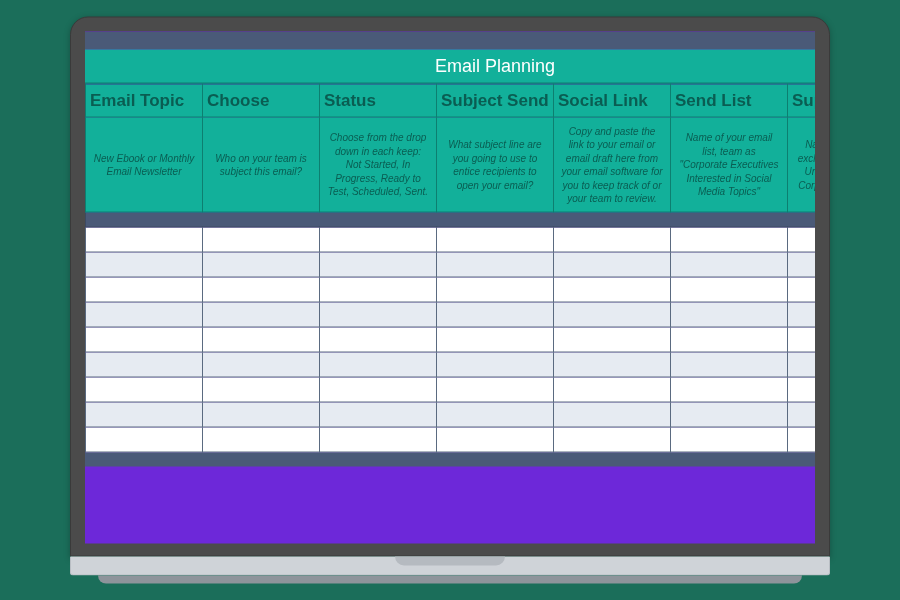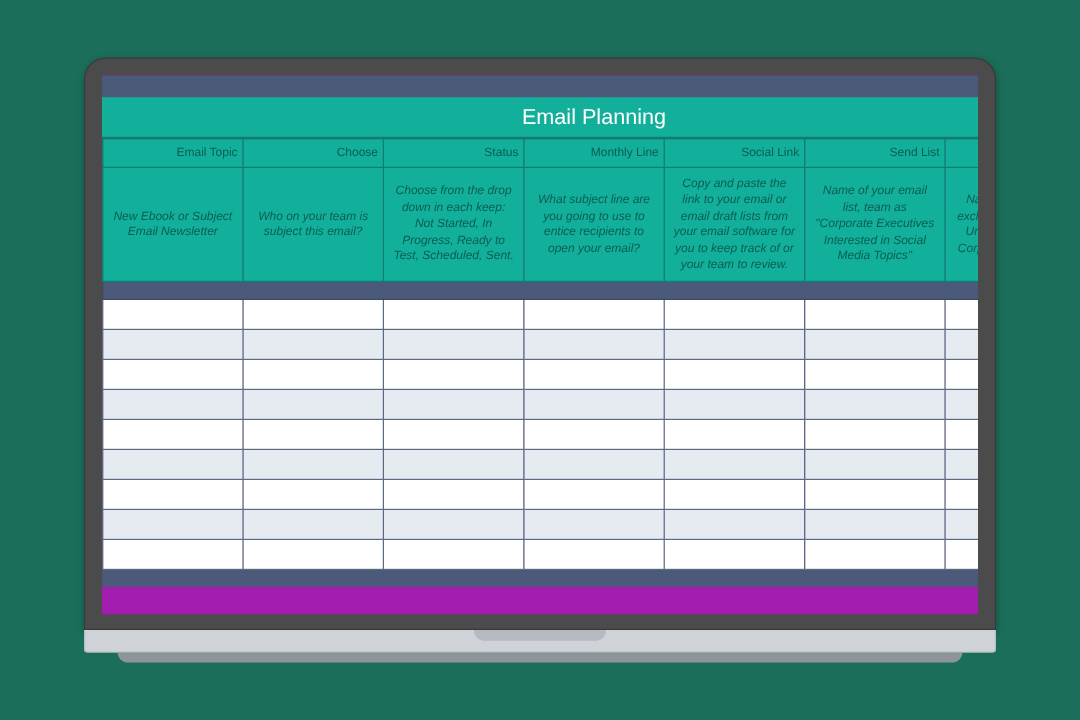--- a/index.html
+++ b/index.html
@@ -1,25 +1,25 @@
 <!DOCTYPE html>
 <html><head>
 <meta charset="utf-8">
 <style>
   html,body{margin:0;padding:0;width:900px;height:600px;background:#1b6e5a;font-family:Helvetica,Arial,sans-serif;overflow:hidden}
   .laptop{position:absolute;left:50%;top:50%;transform:translate(-50%,-50%);width:760px}
   .screen-frame{background:#4b4b4b;border-radius:18px 18px 0 0;padding:14px 14px 12px 14px;border:1px solid #3a3a3a;box-shadow:0 2px 6px rgba(0,0,0,.25)}
-  .screen{background:#a21caf;height:449px;overflow:hidden;position:relative}
+  .screen{background:#6d28d9;height:512px;overflow:hidden;position:relative}
   .sheet-wrap{position:absolute;left:0;top:0;width:820px}
   .bar-dark{background:#4a5a78;height:18px}
   .bar-dark.bottom{height:14px}
   .title-row{background:#12b09a;color:#fff;text-align:center;font-size:18px;font-weight:400;padding:6px 0;border-bottom:1px solid #0d7f70}
   table{border-collapse:collapse;width:100%;table-layout:fixed}
   th,td{border:1px solid #5a6a80}
-  thead th.hdr{background:#12b09a;color:#0a5d52;font-weight:400;font-size:10px;text-align:right;padding:6px 4px;border-color:#0d7f70}
+  thead th.hdr{background:#12b09a;color:#0a5d52;font-weight:700;font-size:17px;text-align:left;padding:6px 4px;border-color:#0d7f70}
   thead th.desc{background:#12b09a;color:#0a5d52;font-style:italic;font-weight:400;font-size:10px;line-height:1.35;text-align:center;vertical-align:middle;padding:6px 6px;height:82px;border-color:#0d7f70}
   thead tr.gap th{background:#4a5a78;height:14px;padding:0;border-color:#3c4a62}
   tbody td{height:24px;padding:0;background:#fff}
   tbody tr.alt td{background:#e6ebf2}
   .base-top{background:#cfd3d8;height:18px;border-radius:0 0 3px 3px;border:1px solid #b9bec4;border-top:none;position:relative}
   .notch{position:absolute;left:50%;top:0;transform:translateX(-50%);width:110px;height:9px;background:#b5bac0;border-radius:0 0 10px 10px}
   .base-bottom{background:#8e949b;height:8px;margin:0 28px;border-radius:0 0 8px 8px}
   col{width:110px}
 </style>
 </head>
@@ -39,31 +39,31 @@
               <col>
               <col>
               <col>
               <col>
           </colgroup>
           <thead>
             <tr>
               <th class="hdr">Email Topic</th>
               <th class="hdr">Choose</th>
               <th class="hdr">Status</th>
-              <th class="hdr">Monthly Line</th>
+              <th class="hdr">Subject Send</th>
               <th class="hdr">Social Link</th>
               <th class="hdr">Send List</th>
               <th class="hdr">Suppression</th>
             </tr>
             <tr>
-              <th class="desc">New Ebook or Subject Email Newsletter</th>
+              <th class="desc">New Ebook or Monthly Email Newsletter</th>
               <th class="desc">Who on your team is subject this email?</th>
               <th class="desc">Choose from the drop down in each keep: Not Started, In Progress, Ready to Test, Scheduled, Sent.</th>
               <th class="desc">What subject line are you going to use to entice recipients to open your email?</th>
-              <th class="desc">Copy and paste the link to your email or email draft lists from your email software for you to keep track of or your team to review.</th>
+              <th class="desc">Copy and paste the link to your email or email draft here from your email software for you to keep track of or your team to review.</th>
               <th class="desc">Name of your email list, team as "Corporate Executives Interested in Social Media Topics"</th>
               <th class="desc">Names of lists you exclude from your Ex: Unengaged and/or Corp Executives from</th>
             </tr>
             <tr class="gap">
                 <th colspan="7"></th>
               </tr>
           </thead>
           <tbody>
               <tr>
                 <td></td>

